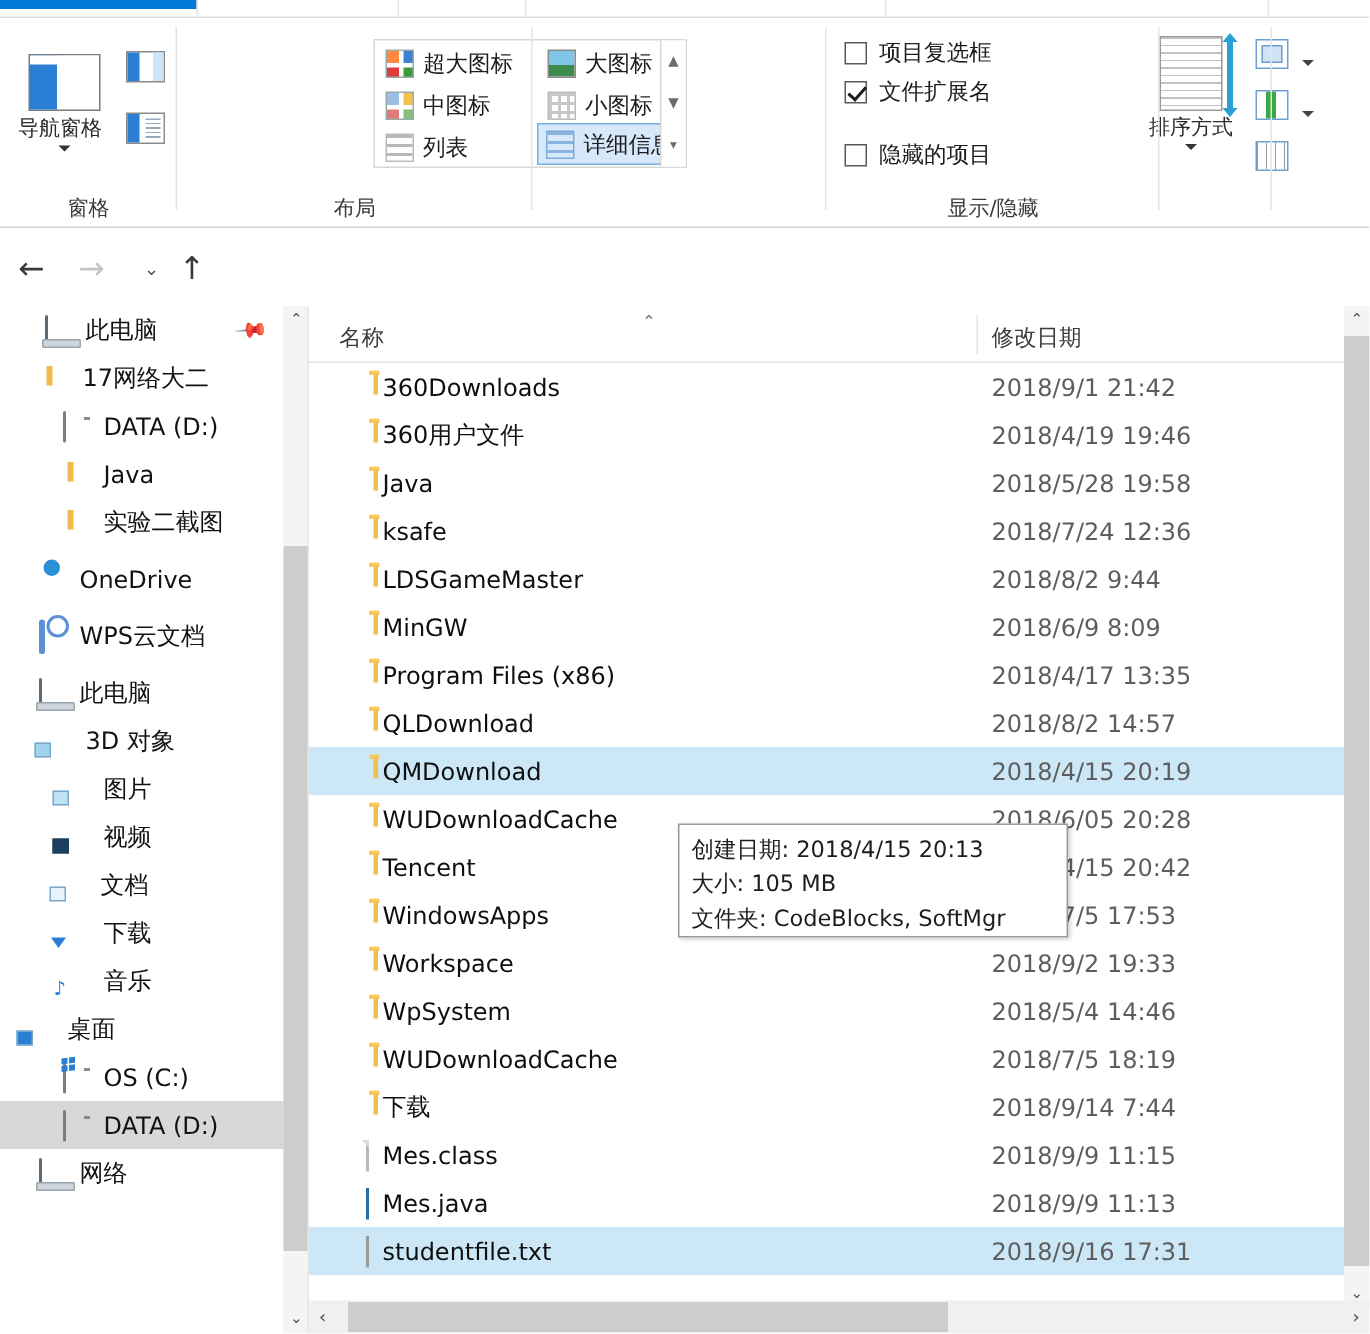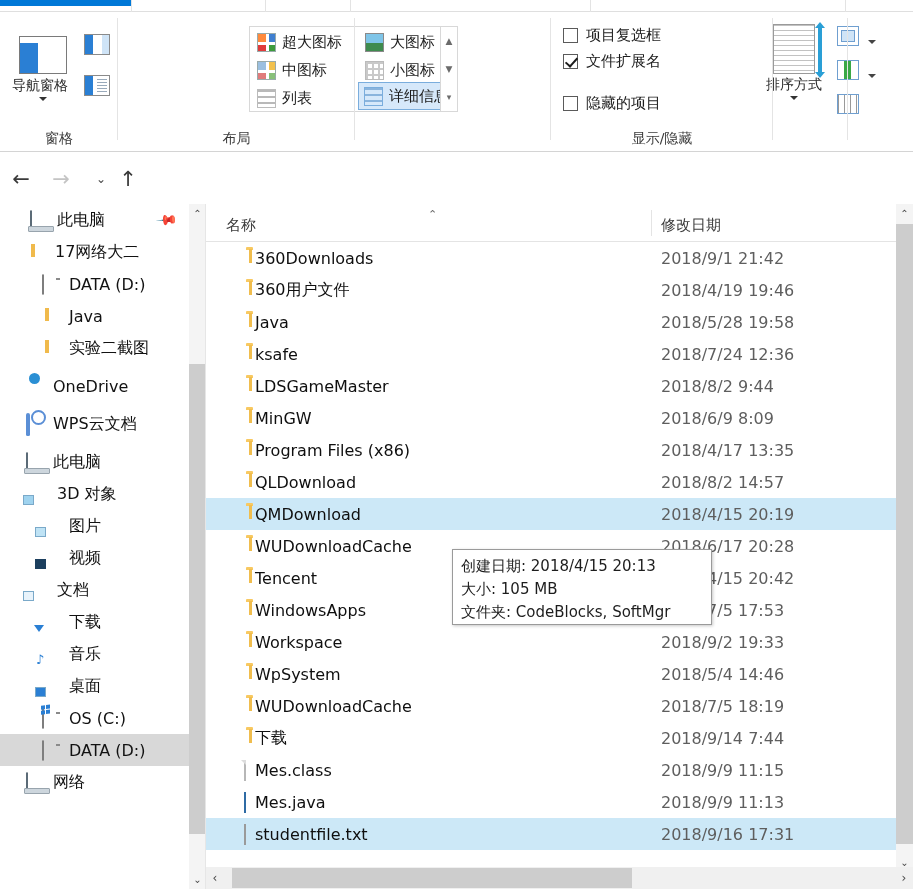--- a/index.html
+++ b/index.html
@@ -559,33 +559,33 @@
       <span>3D 对象</span>
     </div>
     <div class="nav-item" style="padding-left:42px">
       <span class="nav-ico"><span class="i-sf pic"><span class="badge"></span></span></span>
       <span>图片</span>
     </div>
     <div class="nav-item" style="padding-left:42px">
       <span class="nav-ico"><span class="i-sf vid"><span class="badge"></span></span></span>
       <span>视频</span>
     </div>
-    <div class="nav-item" style="padding-left:30px">
+    <div class="nav-item" style="padding-left:40px">
       <span class="nav-ico"><span class="i-sf doc"><span class="badge"></span></span></span>
       <span>文档</span>
     </div>
     <div class="nav-item" style="padding-left:42px">
       <span class="nav-ico"><span class="i-sf dl"><span class="badge"></span></span></span>
       <span>下载</span>
     </div>
     <div class="nav-item" style="padding-left:42px">
       <span class="nav-ico"><span class="i-sf mus"><span class="badge"></span></span></span>
       <span>音乐</span>
     </div>
-    <div class="nav-item" style="padding-left:42px">
+    <div class="nav-item" style="padding-left:18px">
       <span class="nav-ico"><span class="i-sf desk"><span class="badge"></span></span></span>
       <span>桌面</span>
     </div>
     <div class="nav-item" style="padding-left:42px">
       <span class="nav-ico"><span class="i-drive os"><span class="i-win"></span></span></span>
       <span>OS (C:)</span>
     </div>
     <div class="nav-item selected" style="padding-left:42px">
       <span class="nav-ico"><span class="i-drive"></span></span>
       <span>DATA (D:)</span>
@@ -654,21 +654,21 @@
         <span class="f-date">2018/8/2 14:57</span>
       </div>
       <div class="frow sel">
         <span class="f-ico"><span class="f-folder"></span></span>
         <span class="f-name">QMDownload</span>
         <span class="f-date">2018/4/15 20:19</span>
       </div>
       <div class="frow">
         <span class="f-ico"><span class="f-folder"></span></span>
         <span class="f-name">WUDownloadCache</span>
-        <span class="f-date">2018/6/17 20:28</span>
+        <span class="f-date">2018/6/05 20:28</span>
       </div>
       <div class="frow">
         <span class="f-ico"><span class="f-folder"></span></span>
         <span class="f-name">Tencent</span>
         <span class="f-date">2018/4/15 20:42</span>
       </div>
       <div class="frow">
         <span class="f-ico"><span class="f-folder"></span></span>
         <span class="f-name">WindowsApps</span>
         <span class="f-date">2018/7/5 17:53</span>

